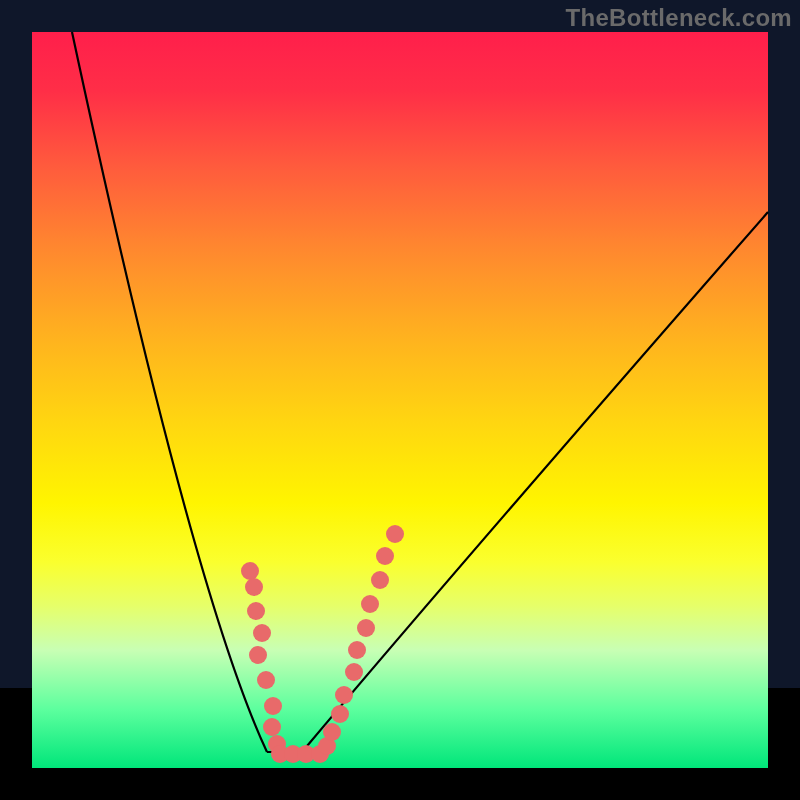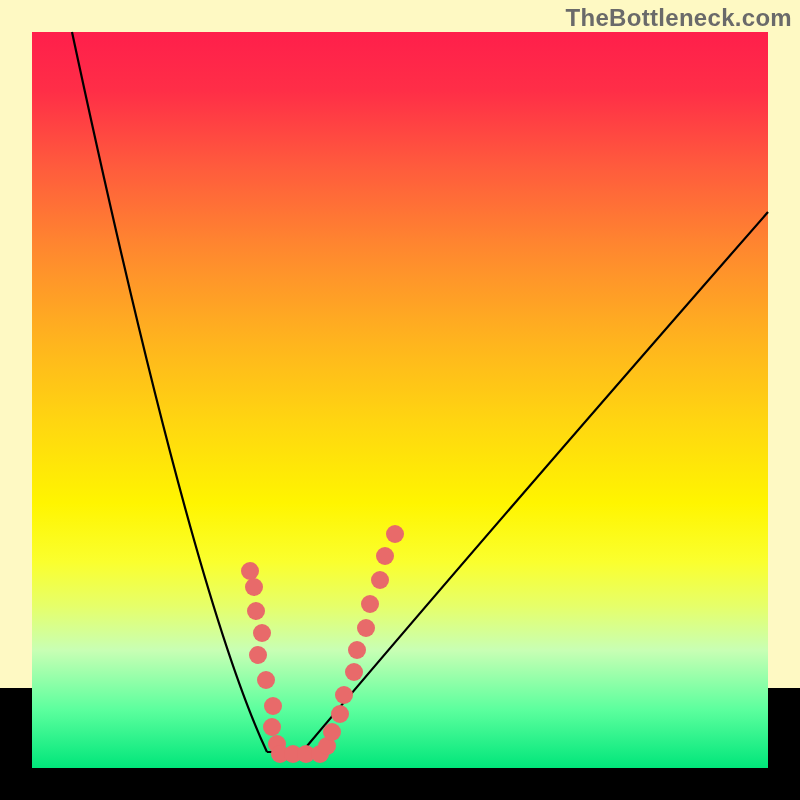--- a/index.html
+++ b/index.html
@@ -1,16 +1,16 @@
 <!DOCTYPE html>
 <html><head>
 <meta charset="utf-8">
 <style>
   html,body{margin:0;padding:0;width:800px;height:800px;background:#000;overflow:hidden;font-family:Arial,Helvetica,sans-serif}
-  .frame{position:absolute;left:0;top:0;width:800px;height:688px;background:#fef9c3}
+  .frame{position:absolute;left:0;top:0;width:800px;height:688px;background:#0f172a}
   .plot{position:absolute;left:32px;top:32px;width:736px;height:736px;
         background:linear-gradient(to bottom,
           #ff1f4b 0%,
           #ff2e47 8%,
           #ff5a3d 18%,
           #ff8a2e 30%,
           #ffb41e 42%,
           #ffd90f 54%,
           #fff500 64%,
           #faff2e 72%,

